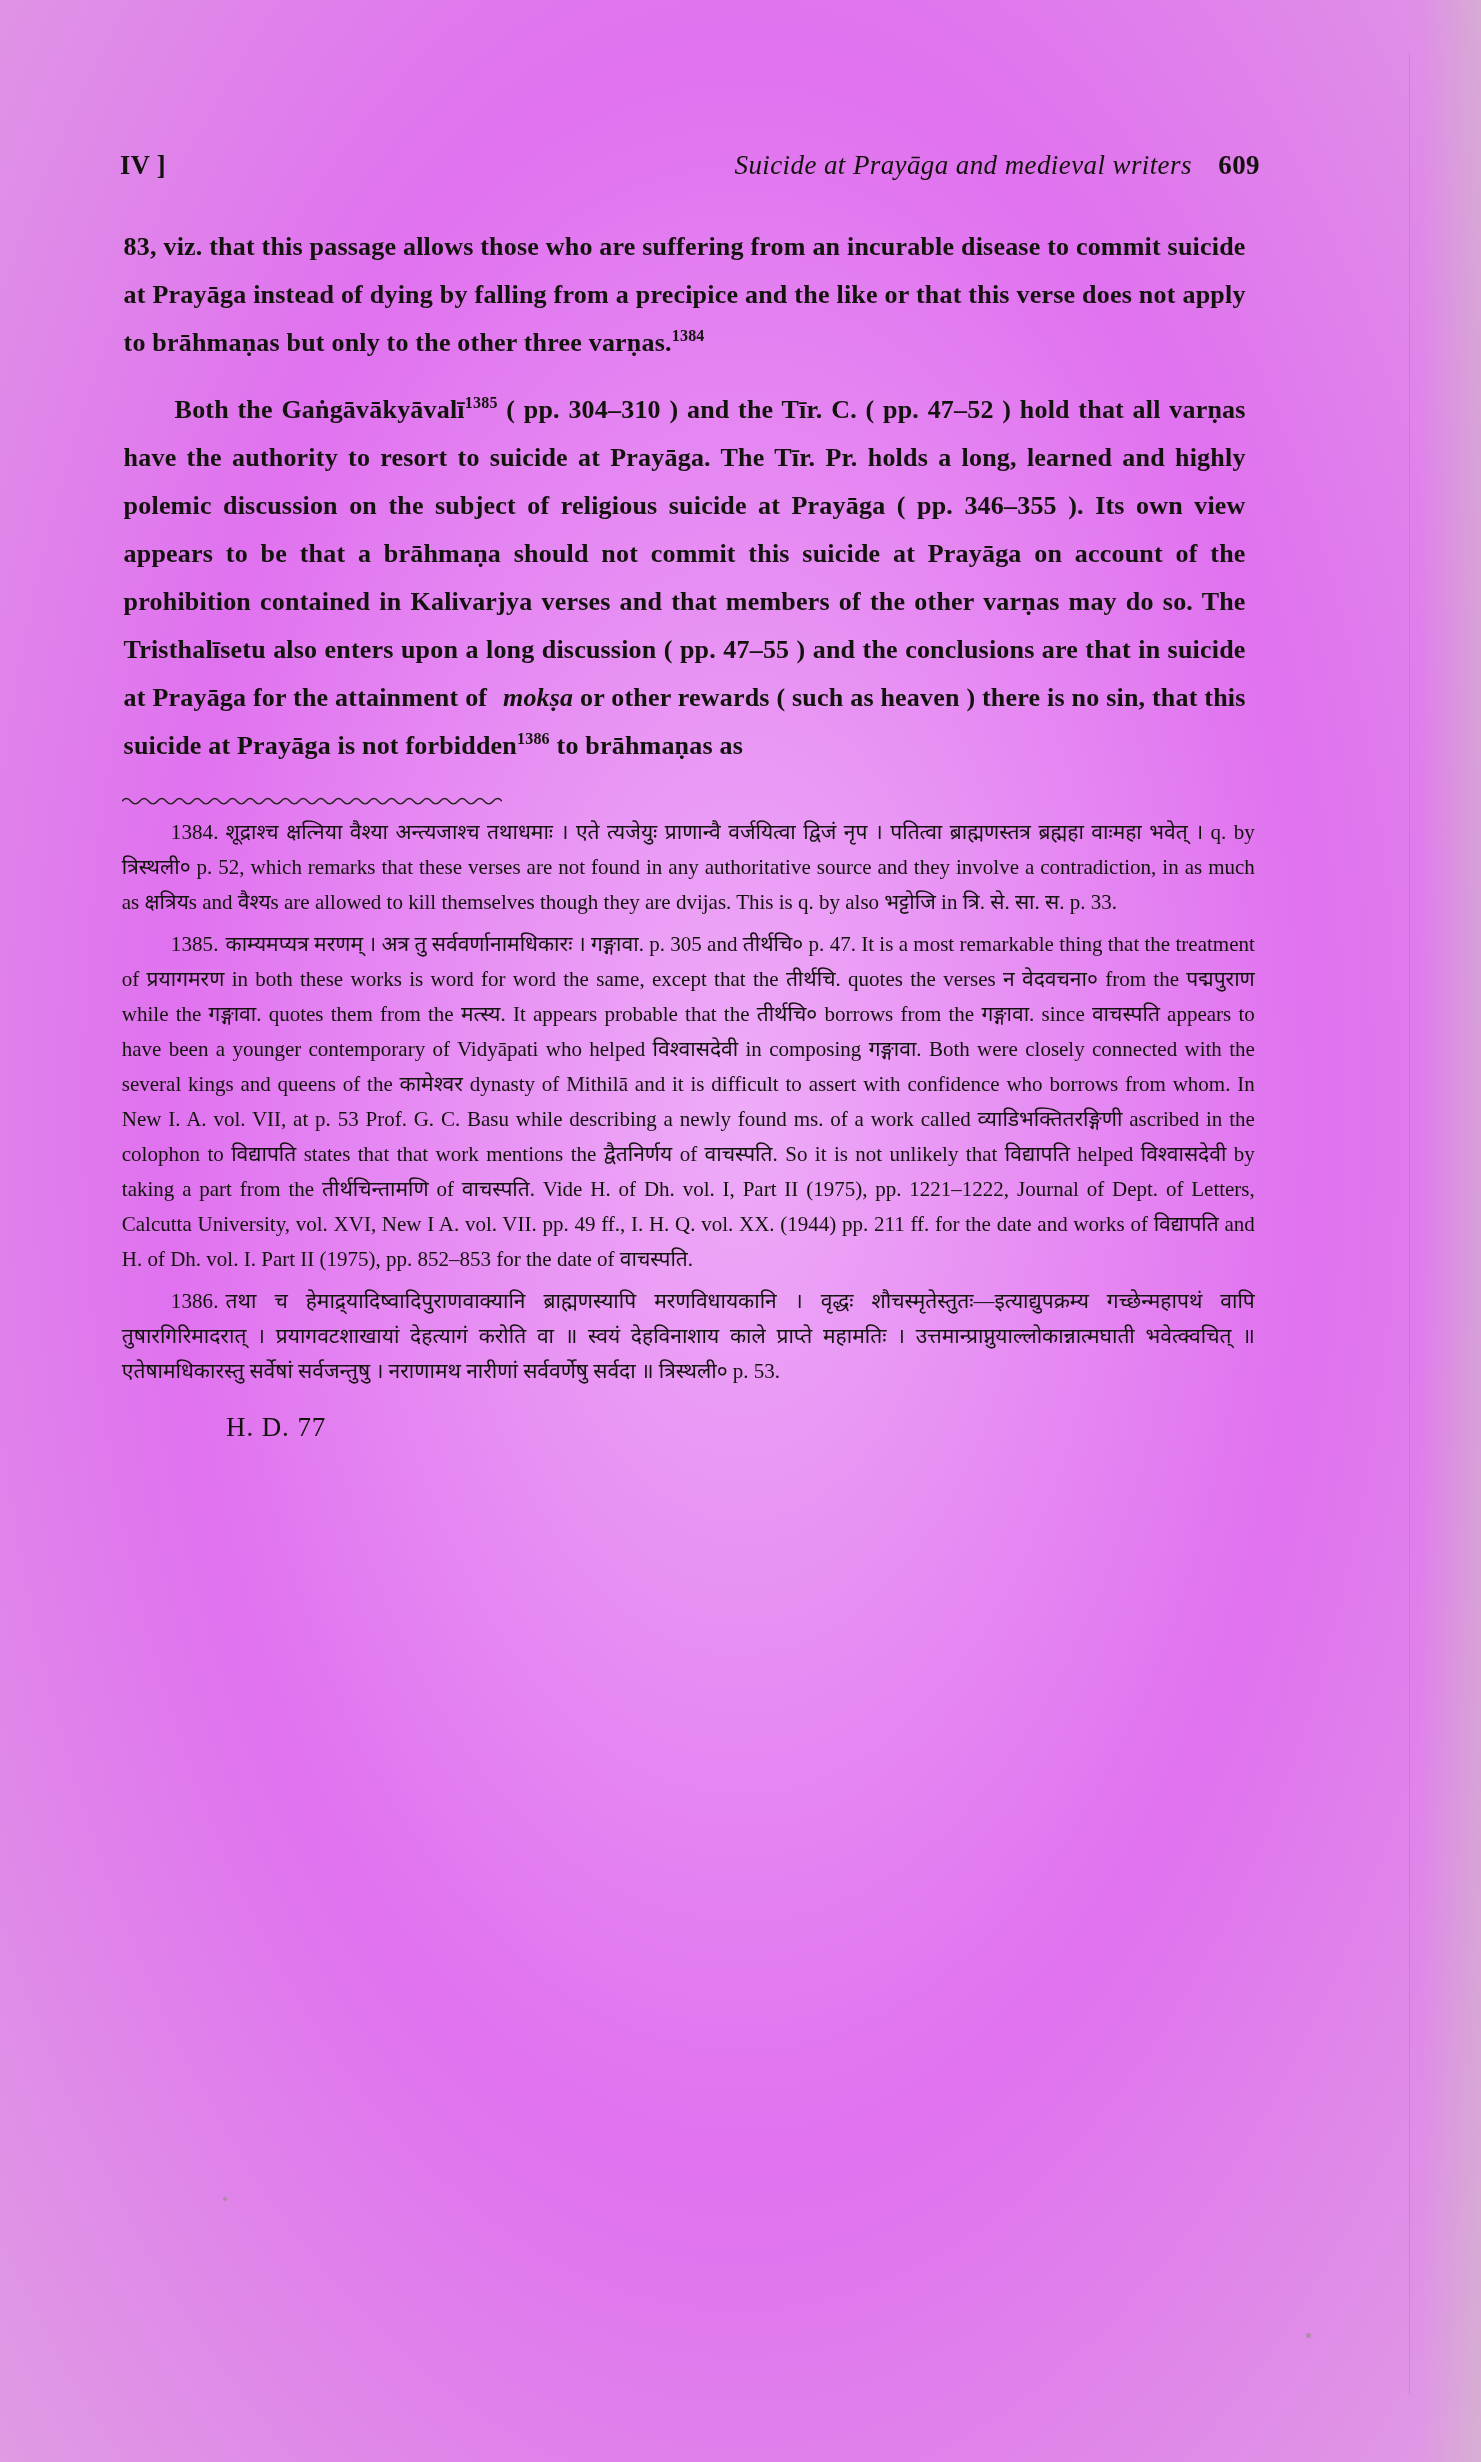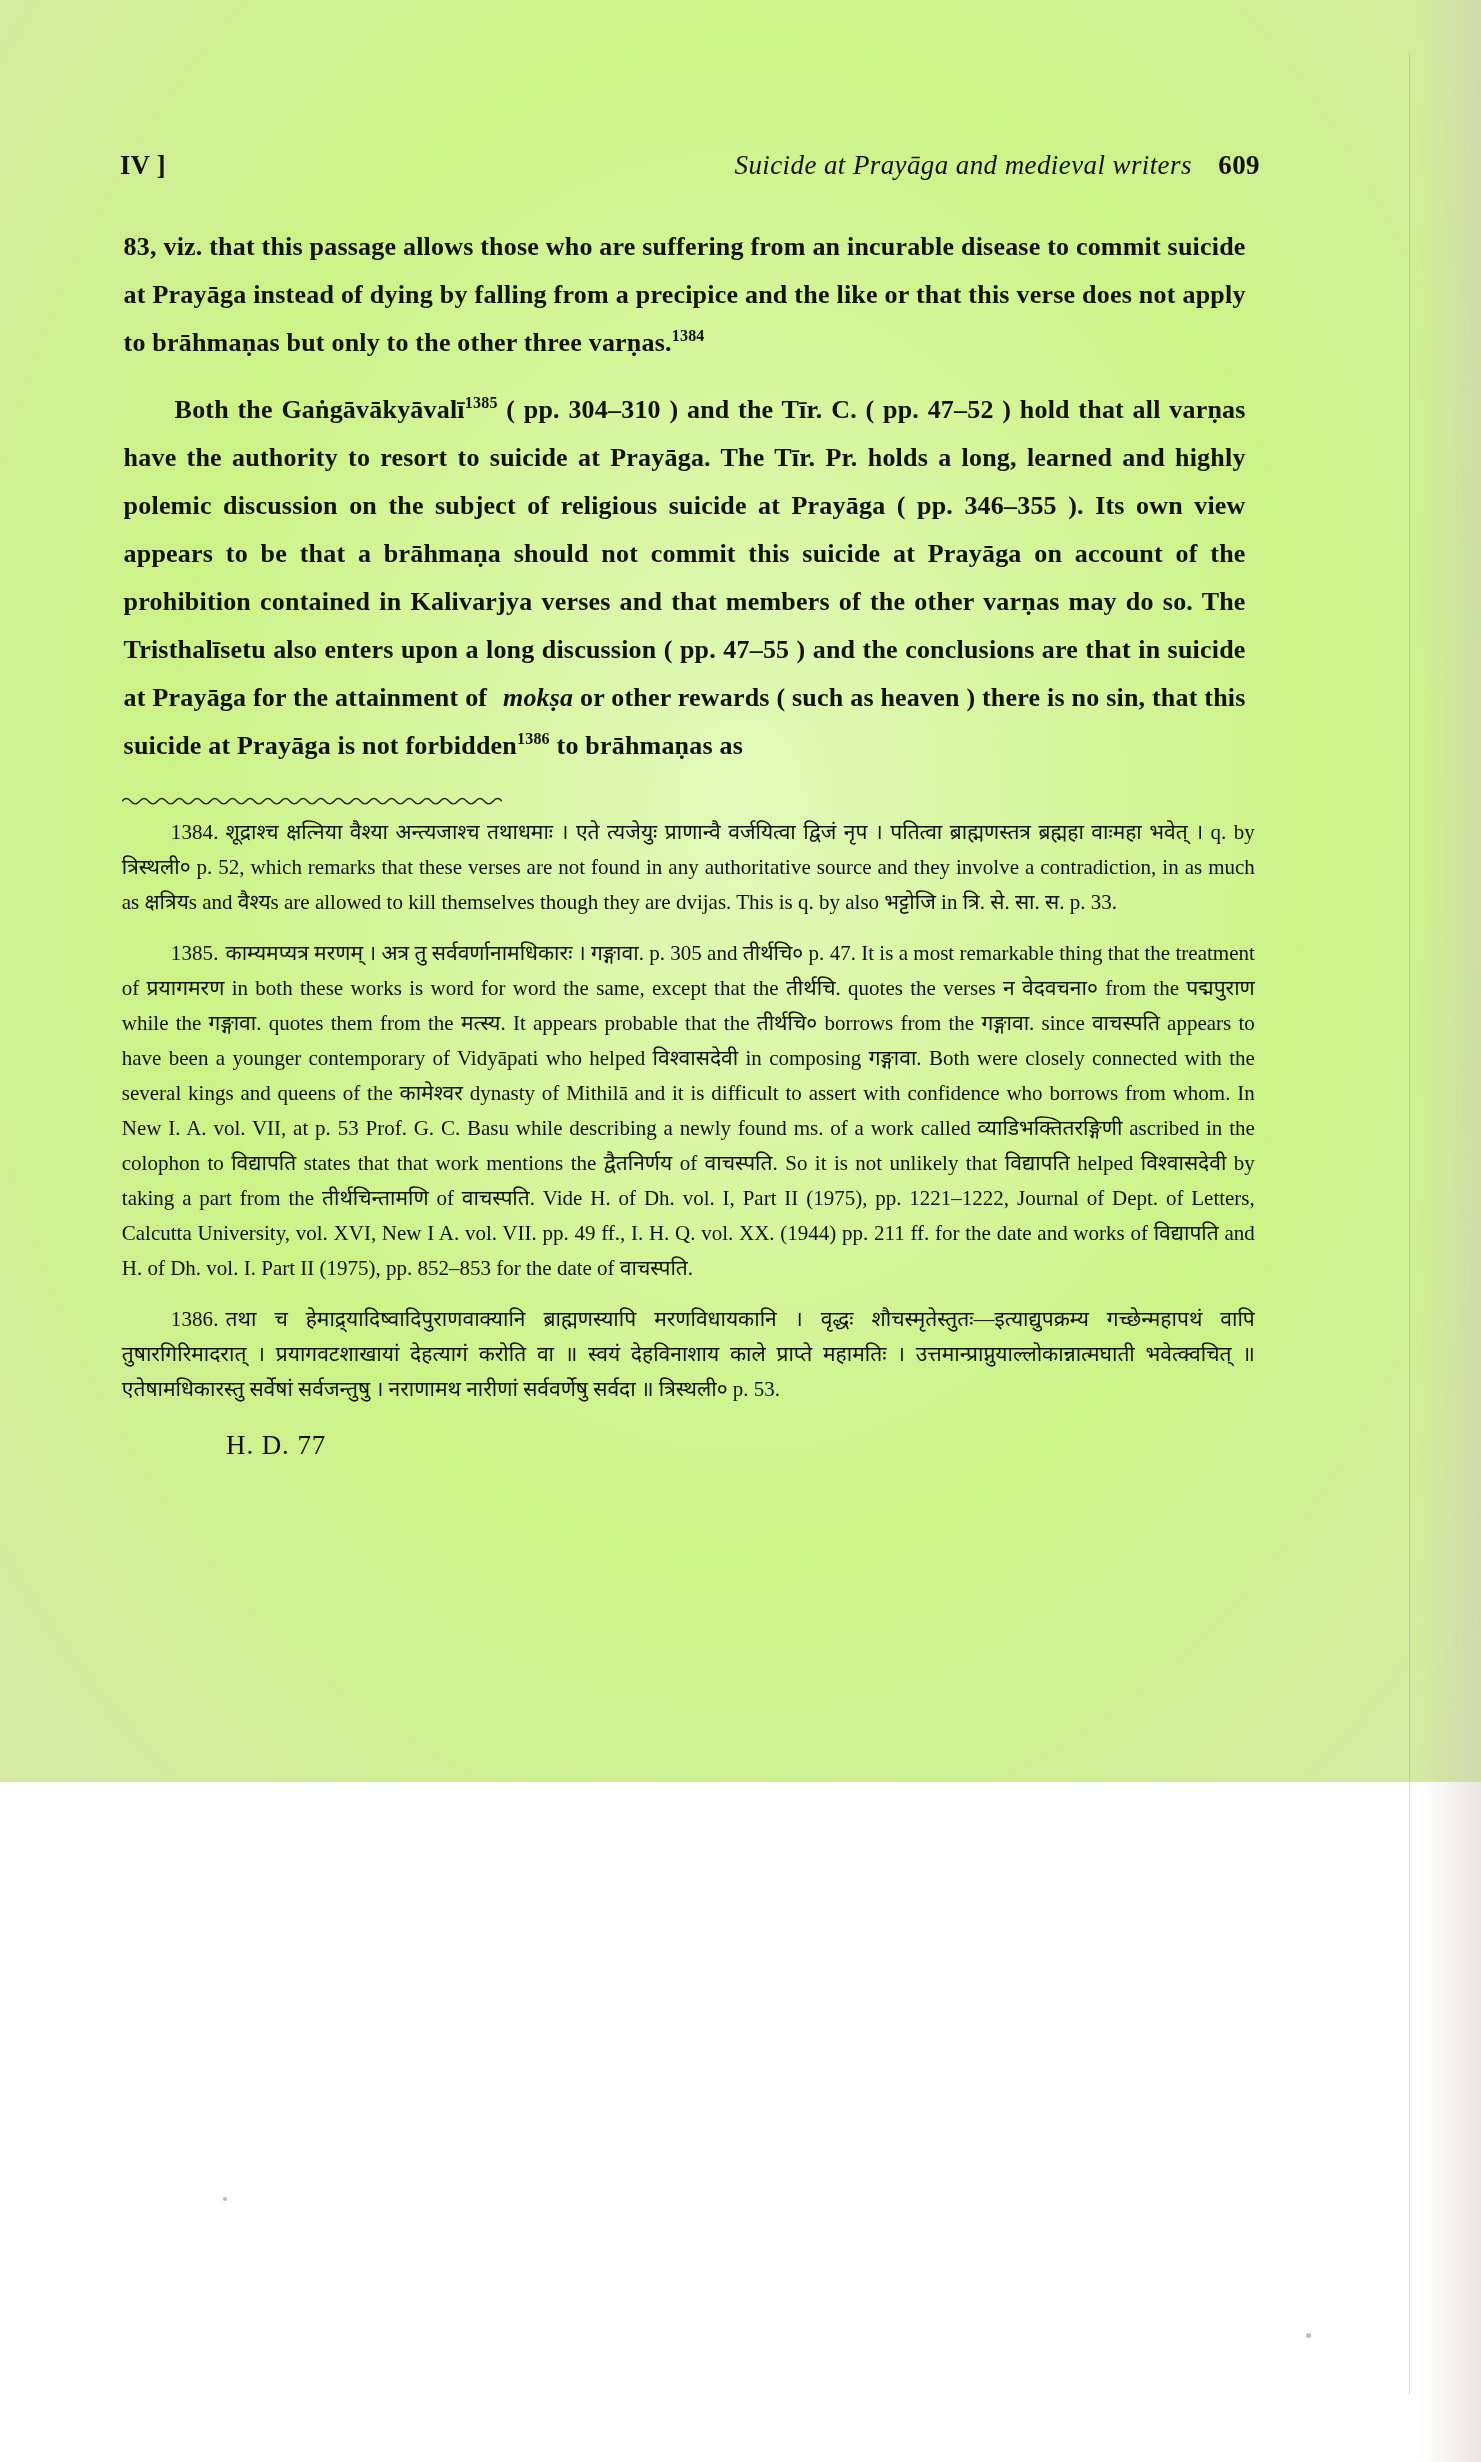--- a/index.html
+++ b/index.html
@@ -12,22 +12,22 @@
     height: 2462px;
     position: relative;
     font-family: "Liberation Serif", serif;
     color: #14120f;
     overflow: hidden;
   }
   .page {
     position: absolute;
     left: 0; top: 0;
     width: 1482px;
-    height: 1782px;
-    background: #bef264;
+    height: 2462px;
+    background: #d946ef;
   }
   
   .paper-tint {
     position: absolute;
     inset: 0;
     background:
       radial-gradient(ellipse at 50% 45%, rgba(255,255,255,0.55) 0%, rgba(246,244,240,0.25) 55%, rgba(228,225,218,0.55) 100%);
     pointer-events: none;
   }
   .content {
@@ -105,21 +105,21 @@
     margin-left: 8.8px;
     width: 1133px;
   }
   p.fn {
     margin: 0 0 0 0;
     font-size: 21px;
     line-height: 35px;
     text-align: justify;
     letter-spacing: 0.1px;
   }
-  p.fn + p.fn { margin-top: 16px; }
+  p.fn + p.fn { margin-top: 7px; }
   .fn .fn-num {
     margin-left: 49px;
     margin-right: 7px;
   }
   .dev {
     font-family: "Liberation Serif", serif;
     letter-spacing: 0;
   }
 
   

